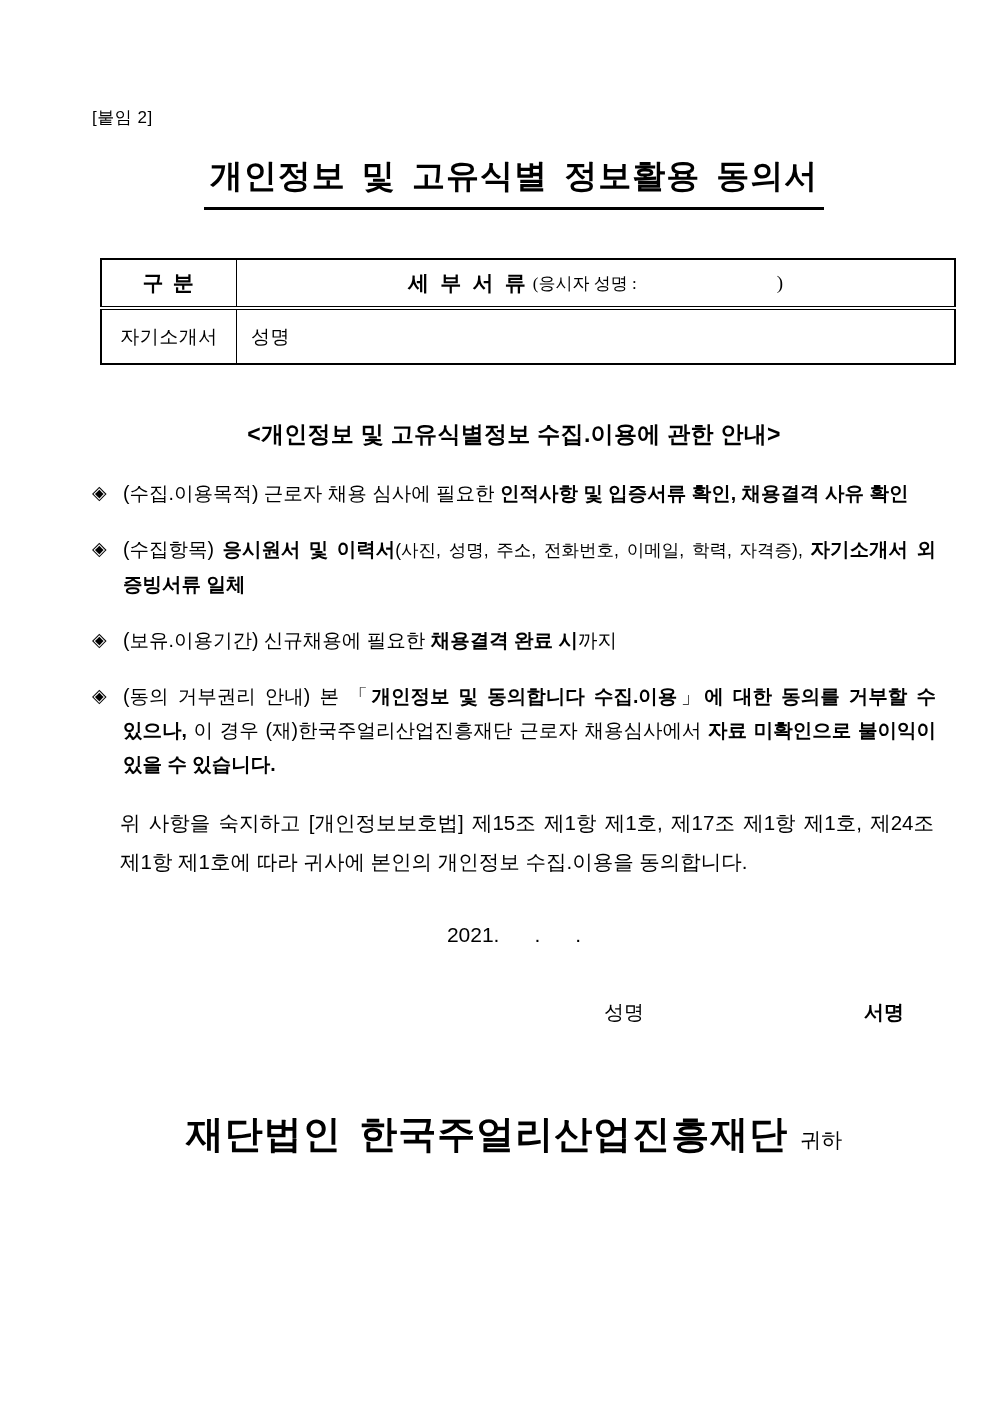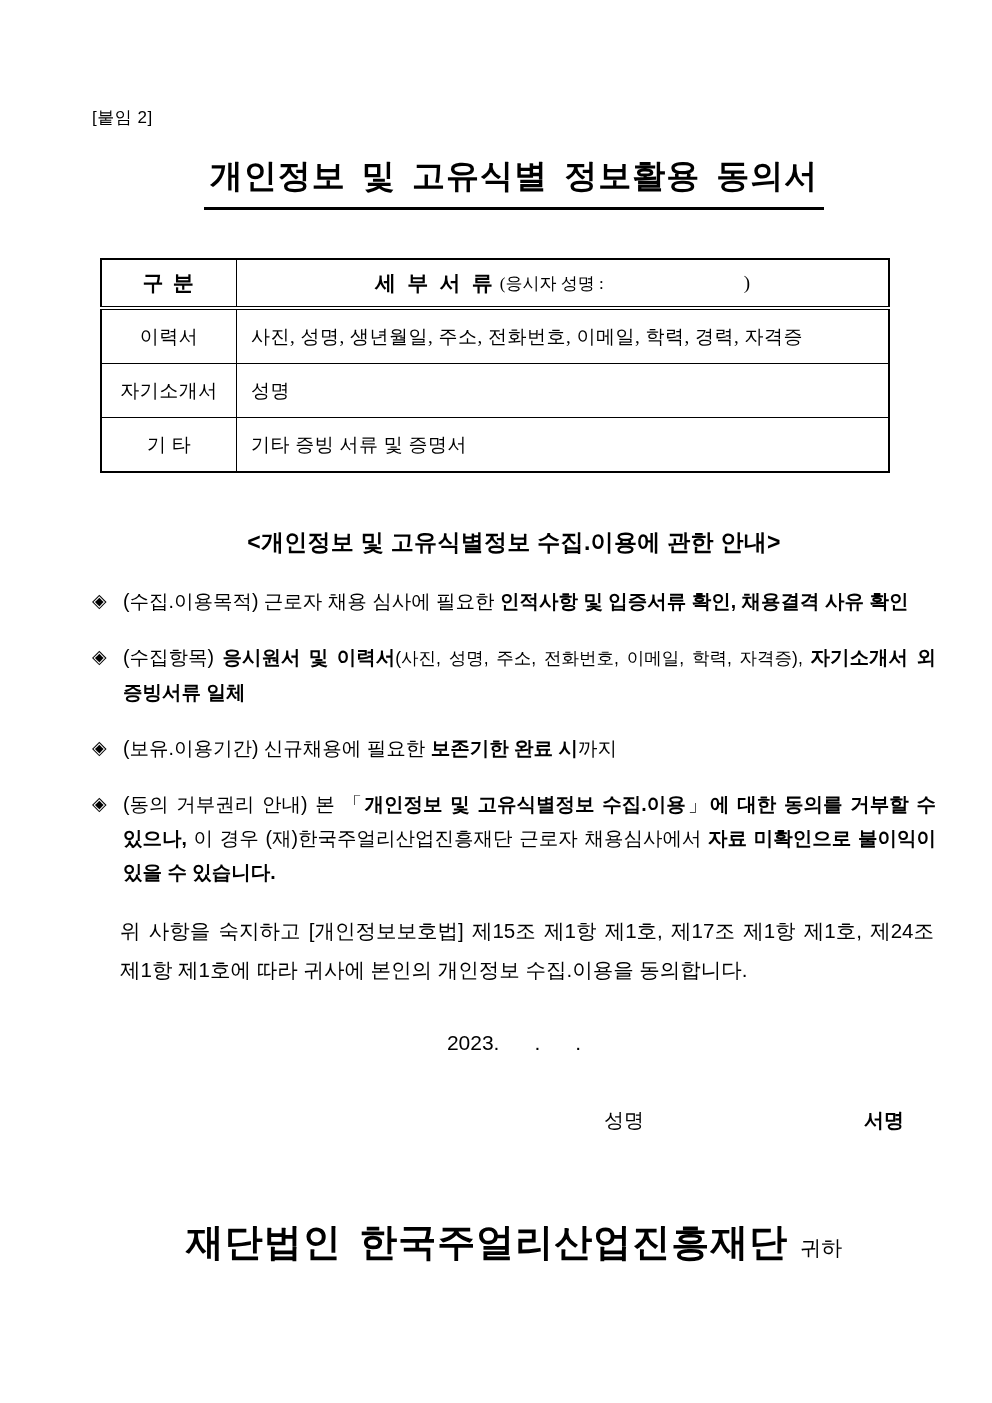--- a/index.html
+++ b/index.html
@@ -32,21 +32,21 @@
     display: inline-block;
     font-size: 33px;
     font-weight: bold;
     letter-spacing: 1px;
     border-bottom: 3px solid #000;
     padding: 0 6px 8px 6px;
     word-spacing: 6px;
   }
   
   table.doc-table {
-    width: 790px;
+    width: 856px;
     margin: 48px auto 0 8px;
     border-collapse: collapse;
     font-family: "Liberation Serif", "DejaVu Serif", serif;
   }
   table.doc-table, table.doc-table td, table.doc-table th {
     border: 1px solid #000;
   }
   table.doc-table {
     border: 2px solid #000;
   }
@@ -183,63 +183,55 @@
       <th>
         <div class="head-docs-cell">
           <span class="head-docs-main">세 부 서 류</span>
           <span class="head-docs-sub">(응시자 성명 :</span>
           <span class="head-docs-spacer"></span>
           <span class="head-docs-close">)</span>
         </div>
       </th>
     </tr>
     <tr>
-      <td class="cell-label">이력서</td>
-      <td class="cell-value">사진, 성명, 생년월일, 주소, 전화번호, 이메일, 학력, 경력, 자격증</td>
-    </tr>
-    <tr>
       <td class="cell-label">자기소개서</td>
       <td class="cell-value">성명</td>
     </tr>
-    <tr>
-      <td class="cell-label">기 타</td>
-      <td class="cell-value">기타 증빙 서류 및 증명서</td>
-    </tr>
   </tbody>
     </table>
 
   <div class="section-heading">&lt;개인정보 및 고유식별정보 수집.이용에 관한 안내&gt;</div>
 
   <div class="bullets">
 
     <div class="bullet-item">
       <span class="bullet-icon">◈</span>
       <span>(수집.이용목적) 근로자 채용 심사에 필요한 </span><span class="b">인적사항 및 입증서류 확인, 채용결격 사유 확인</span>
     </div>
 
     <div class="bullet-item">
       <span class="bullet-icon">◈</span>
       <span>(수집항목) </span><span class="b">응시원서 및 이력서</span><span class="sm">(사진, 성명, 주소, 전화번호, 이메일, 학력, 자격증), </span><span class="b">자기소개서 외 증빙서류 일체</span>
     </div>
 
     <div class="bullet-item">
       <span class="bullet-icon">◈</span>
-      <span>(보유.이용기간) 신규채용에 필요한 </span><span class="b">보존기한 완료 시</span><span>까지</span>
-    </div>
-
-    <div class="bullet-item">
-      <span class="bullet-icon">◈</span>
-      <span>(동의 거부권리 안내) 본 </span><span>「</span><span class="b">개인정보 및 고유식별정보 수집.이용</span><span>」</span><span class="b">에 대한 동의를 거부할 수 있으나,</span><span> 이 경우 (재)한국주얼리산업진흥재단 근로자 채용심사에서 </span><span class="b">자료 미확인으로 불이익이 있을 수 있습니다.</span>
+      <span>(보유.이용기간) 신규채용에 필요한 </span><span class="b">채용결격 완료 시</span><span>까지</span>
+    </div>
+
+    <div class="bullet-item">
+      <span class="bullet-icon">◈</span>
+      <span>(동의 거부권리 안내) 본 </span><span>「</span><span class="b">개인정보 및 동의합니다 수집.이용</span><span>」</span><span class="b">에 대한 동의를 거부할 수 있으나,</span><span> 이 경우 (재)한국주얼리산업진흥재단 근로자 채용심사에서 </span><span class="b">자료 미확인으로 불이익이 있을 수 있습니다.</span>
     </div>
 
   </div>
 
   <div class="consent">위 사항을 숙지하고 [개인정보보호법] 제15조 제1항 제1호, 제17조 제1항 제1호, 제24조 제1항 제1호에 따라 귀사에 본인의 개인정보 수집.이용을 동의합니다.</div>
 
-  <div class="date-line">2023.      .      .</div>
+  <div class="date-line">2021.      .      .</div>
 
   <div class="sig-line">
     <span class="sig-name">성명</span>
     <span class="sig-sign">서명</span>
   </div>
 
   <div class="footer">
     <span class="footer-org">재단법인  한국주얼리산업진흥재단</span><span class="footer-honorific">귀하</span>
   </div>
 

